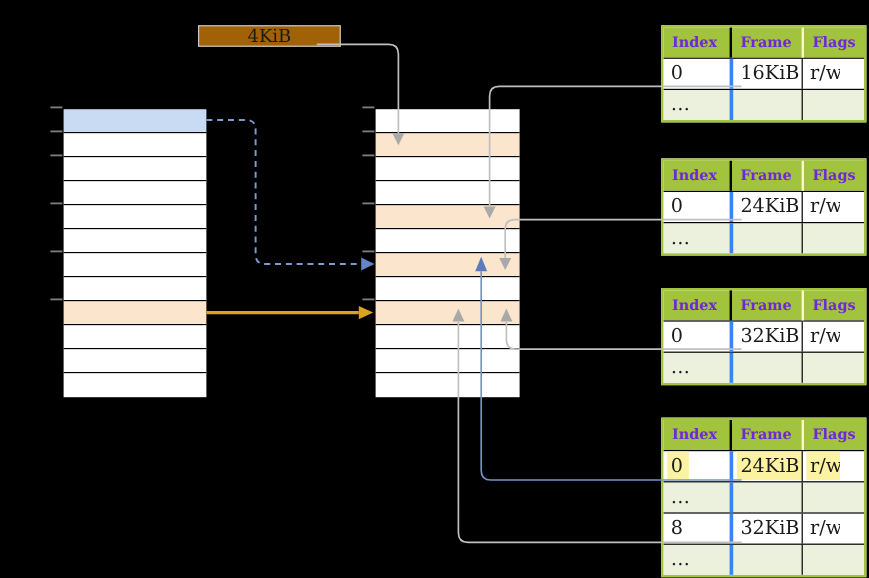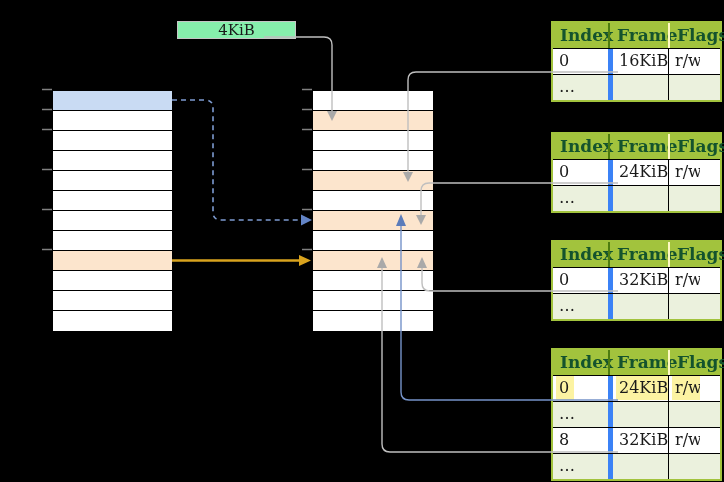--- a/index.html
+++ b/index.html
@@ -10,40 +10,40 @@
   .memcol{position:absolute;top:90px;border:1px solid #000;box-sizing:content-box;}
   #left-col{left:52px;width:119px;}
   #mid-col{left:312px;width:120px;}
   .mcell{height:20px;box-sizing:border-box;border-bottom:1px solid #000;}
   .mcell:last-child{border-bottom:none;}
   .mcell.white{background:#ffffff;}
   .mcell.blue{background:#c9dbf3;}
   .mcell.orange{background:#fce5cd;}
 
   
-  .size-box{position:absolute;left:177px;top:21px;width:119px;height:18px;
-            background:#86efac;border:1px solid #c6c6c6;box-sizing:border-box;
+  .size-box{position:absolute;left:165px;top:21px;width:119px;height:18px;
+            background:#a16207;border:1px solid #c6c6c6;box-sizing:border-box;
             text-align:center;font-size:15px;line-height:16px;color:#1a1a1a;}
 
   
   .ptable{position:absolute;left:551px;width:171px;border:2px solid #a2c33d;
           box-sizing:border-box;background:#fff;}
   .thead{display:flex;height:25px;background:#a2c33d;}
-  .th{box-sizing:border-box;color:#14532d;font-weight:bold;font-size:17px;
+  .th{box-sizing:border-box;color:#6d28d9;font-weight:bold;font-size:12px;
       line-height:25px;padding-left:7px;}
   .th.c1{width:55px;}
-  .th.c2{width:60px;border-left:2px solid #4d7c0f;}
+  .th.c2{width:60px;border-left:2px solid #000000;}
   .th.c3{width:52px;border-left:2px solid #fef9c3;}
   .trow{display:flex;height:26px;box-sizing:border-box;border-top:1px solid #000;}
   .trow.green{background:#ebf1dd;}
   .trow.white{background:#ffffff;}
   .td{box-sizing:border-box;font-size:16px;line-height:24px;color:#1a1a1a;
       padding-left:6px;overflow:hidden;white-space:nowrap;}
   .td.c1{width:55px;}
-  .td.c2{width:60px;border-left:5px solid #3b82f6;}
+  .td.c2{width:60px;border-left:3px solid #3b82f6;}
   .td.c3{width:32px;border-left:1px solid #000;}
   .hl{background:#fcf3a2;display:inline-block;min-width:12px;padding:0 3px;margin-left:-3px;}
 
   
   #overlay{position:absolute;left:0;top:0;width:724px;height:482px;pointer-events:none;}
 </style>
 </head>
 <body>
 
 <div id="stage">

